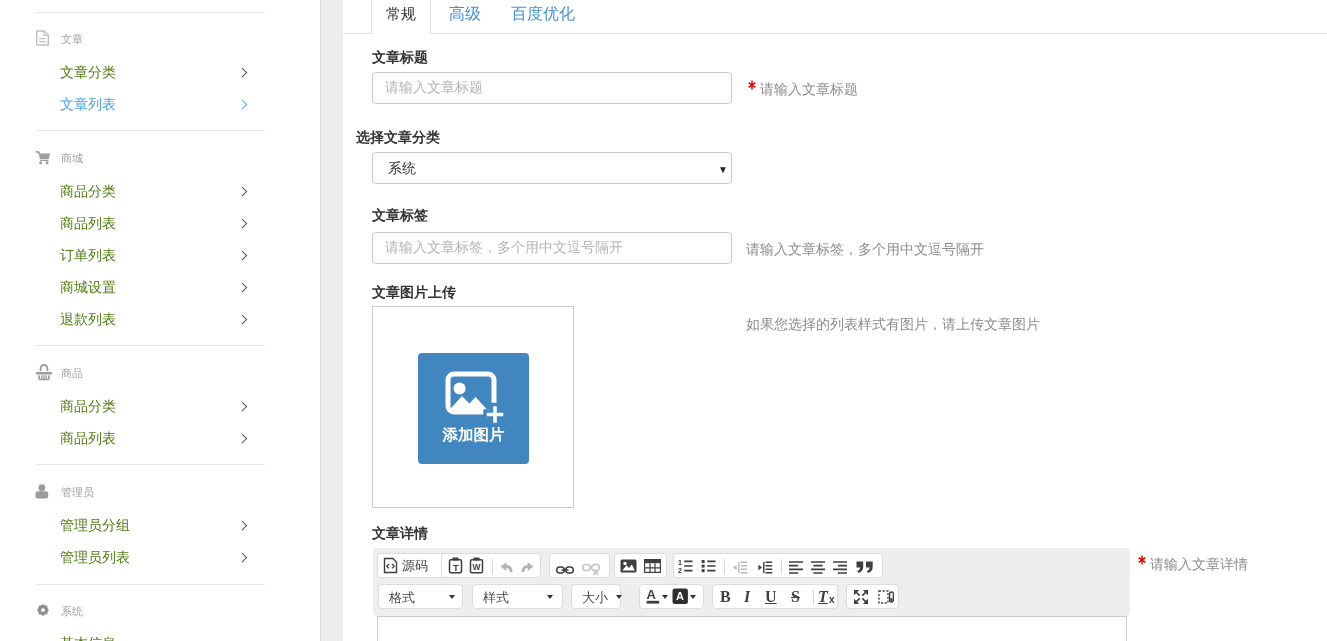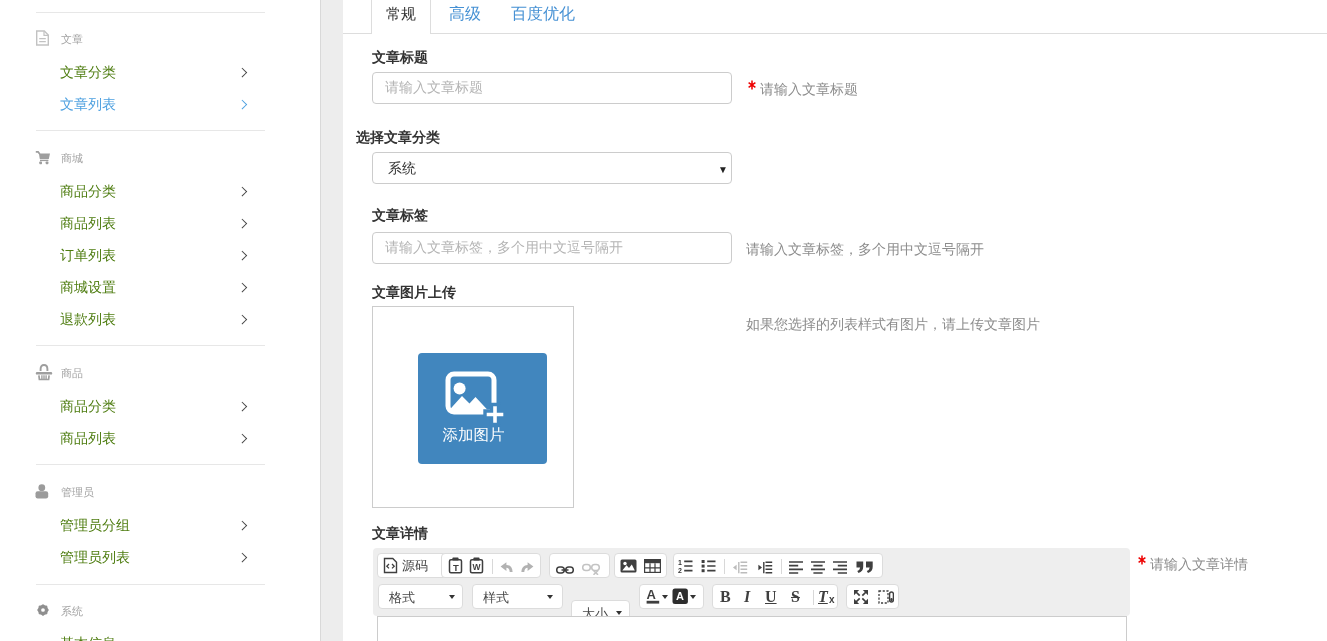--- a/index.html
+++ b/index.html
@@ -125,21 +125,21 @@
   <div class="lbl" style="left:13px;top:128px">选择文章分类</div>
   <div class="inp" style="top:152px;height:32px;color:#333;line-height:30px;padding-left:15px;">系统</div>
   <div class="abs" style="left:375px;top:164px;font-size:10px;color:#222;">▼</div>
 
   <div class="lbl" style="left:29px;top:206px">文章标签</div>
   <div class="inp" style="top:232px;height:32px;">请输入文章标签，多个用中文逗号隔开</div>
   <div class="help" style="left:403px;top:240px">请输入文章标签，多个用中文逗号隔开</div>
 
   <div class="lbl" style="left:29px;top:283px">文章图片上传</div>
   <div class="abs" style="left:29px;top:306px;width:202px;height:202px;border:1px solid #ccc;background:#fff;">
-    <div class="abs" style="left:45px;top:46px;width:129px;height:111px;background:#4186be;border-radius:4px;">
+    <div class="abs" style="left:45px;top:46px;width:111px;height:111px;background:#4186be;border-radius:4px;font-weight:bold;">
       <div id="upicon" class="abs" style="left:27px;top:17px;width:62px;height:54px;"><svg width="62" height="54" style="overflow:visible">
             <rect x="3" y="4" width="46" height="38" rx="6" fill="none" stroke="#fff" stroke-width="5"></rect>
             <circle cx="14.6" cy="18.5" r="6" fill="#fff"></circle>
             <path d="M3 41.5 L17 26 L24.5 33.5 L30.5 27 L44 41.5 Z" fill="#fff"></path>
             <path d="M46.5 34.5 h7 v6.5 h6.5 v7 h-6.5 v6.5 h-7 v-6.5 h-6.5 v-7 h6.5 z" fill="#fff" stroke="#4186be" stroke-width="3.4"></path>
           </svg></div>
       <div class="abs" style="left:0;top:74px;width:111px;text-align:center;font-size:15.5px;line-height:15.5px;color:#fff;">添加图片</div>
     </div>
   </div>
   <div class="help" style="left:403px;top:315px">如果您选择的列表样式有图片，请上传文章图片</div>
@@ -235,21 +235,21 @@
           </svg></div>
     </div>
     <div class="tbgrp" style="left:5px;top:36px;width:85px;">
       <div class="ddtxt">格式</div>
         <div class="caret" style="left:70px"></div>
     </div>
     <div class="tbgrp" style="left:99px;top:36px;width:91px;">
       <div class="ddtxt">样式</div>
         <div class="caret" style="left:74px"></div>
     </div>
-    <div class="tbgrp" style="left:198px;top:52px;width:59px;">
+    <div class="tbgrp" style="left:198px;top:36px;width:50px;">
       <div class="ddtxt">大小</div>
         <div class="caret" style="left:44px"></div>
     </div>
     <div class="tbgrp" style="left:266px;top:36px;width:65px;">
       <div class="tbico" style="left:6px;top:3px"><svg width="14" height="16">
             <text x="0.6" y="11.2" font-size="13" font-weight="bold" fill="#3f3f3f" font-family="Liberation Sans">A</text>
             <rect x="0.6" y="12.8" width="12.6" height="2.8" fill="#3f3f3f"></rect>
           </svg></div>
       <div class="caret" style="left:22px"></div>
       <div class="tbico" style="left:32px;top:3px"><svg width="16" height="16">

